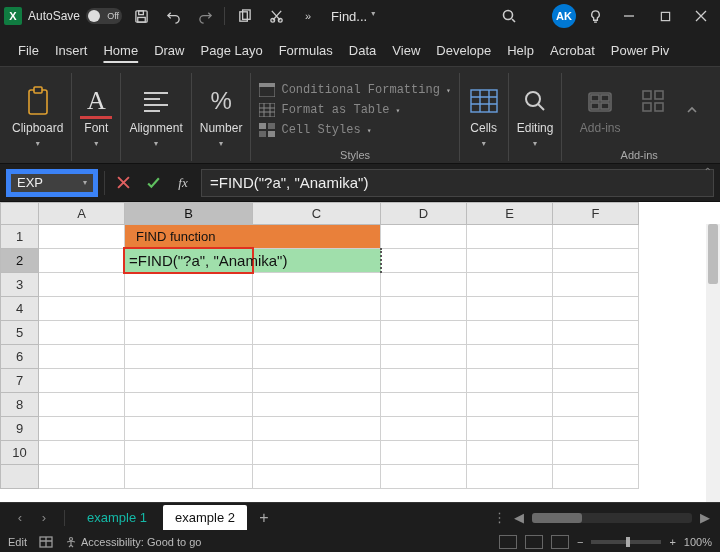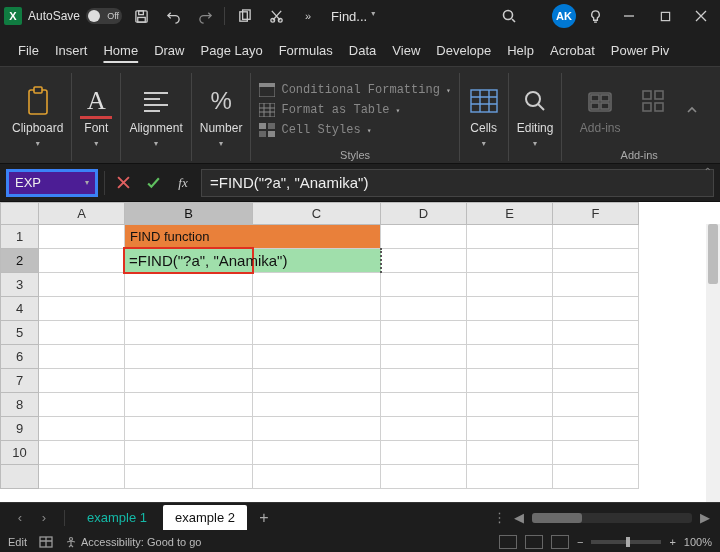--- a/index.html
+++ b/index.html
@@ -32,21 +32,21 @@
   .big-btn { display: flex; flex-direction: column; align-items: center; gap: 4px; color: #ddd; font-size: 12px; cursor: pointer; }
   .big-btn .icon32 { width: 32px; height: 32px; display: flex; align-items: center; justify-content: center; }
   .mini-caret { font-size: 8px; color: #aaa; }
   .styles-col { display: flex; flex-direction: column; gap: 6px; font-size: 12px; color: #888; }
   .styles-row { display: flex; align-items: center; gap: 6px; font-family: Liberation Mono, monospace; }
   .grp-label { padding-top: 2px; }
   .addins-btn { color: #777; }
 
   
   .fbar { height: 38px; background: #1e1e1e; display: flex; align-items: center; padding: 4px 6px; gap: 6px; border-bottom: 1px solid #111; position: relative; }
-  .namebox { width: 92px; height: 28px; background: #4c1d95; border: 3px solid #3b82f6; display: flex; align-items: center; padding: 0 6px; font-size: 13px; color: #eee; justify-content: space-between; }
+  .namebox { width: 92px; height: 28px; background: #404040; border: 5px solid #3b82f6; display: flex; align-items: center; padding: 0 6px; font-size: 13px; color: #eee; justify-content: space-between; }
   .fb-ctrl { width: 24px; height: 24px; display: flex; align-items: center; justify-content: center; color: #bbb; }
   .fx { font-style: italic; font-family: "Times New Roman", serif; font-size: 13px; color: #ccc; }
   .formula-input { flex: 1; height: 28px; background: #2a2a2a; border: 1px solid #444; color: #eee; font-size: 15px; padding: 0 8px; font-family: "Segoe UI", Arial, sans-serif; }
   .fbar-expand { position: absolute; right: 8px; top: 2px; color: #888; font-size: 10px; }
 
   
   .sheet-wrap { position: relative; height: 300px; background: #fff; display: flex; }
   .sheet { flex: 1; overflow: hidden; }
   table.grid { border-collapse: collapse; table-layout: fixed; width: 720px; }
   .grid th, .grid td { border: 1px solid #d0d0d0; height: 24px; font-size: 13px; font-weight: normal; }
@@ -380,21 +380,21 @@
           <th>C</th>
           <th>D</th>
           <th>E</th>
           <th>F</th>
         </tr>
       </thead>
       <tbody>
         <tr>
           <td class="rowhdr">1</td>
           <td></td>
-          <td class="orange" colspan="2" style="padding-left:5px;margin-top:28px;">FIND function</td>
+          <td class="orange" colspan="2" style="padding-left:11px;margin-top:28px;">FIND function</td>
           <td></td>
             <td></td>
             <td></td>
         </tr>
         <tr>
           <td class="rowhdr hdr-active">2</td>
           <td></td>
           <td class="green" style="padding:0;">
             <div class="edit-cell-wrap">
               <div class="edit-box">

